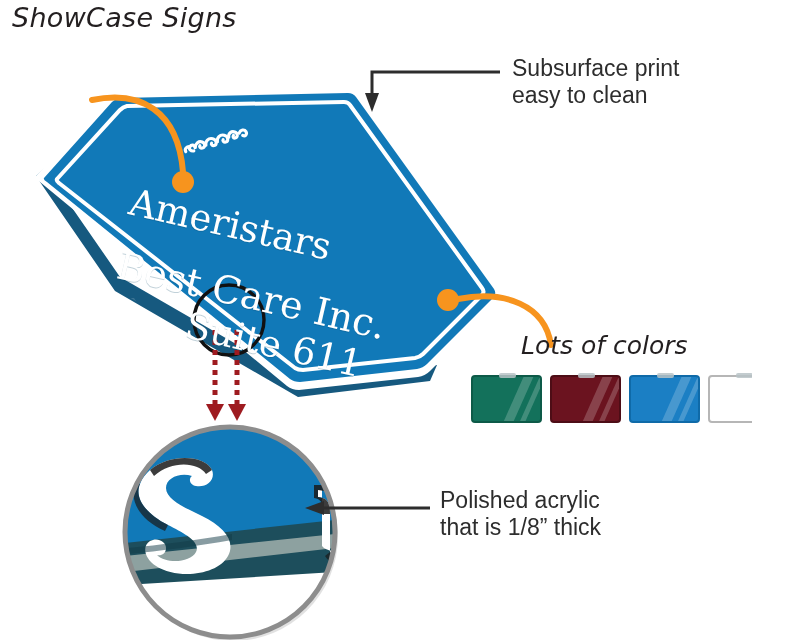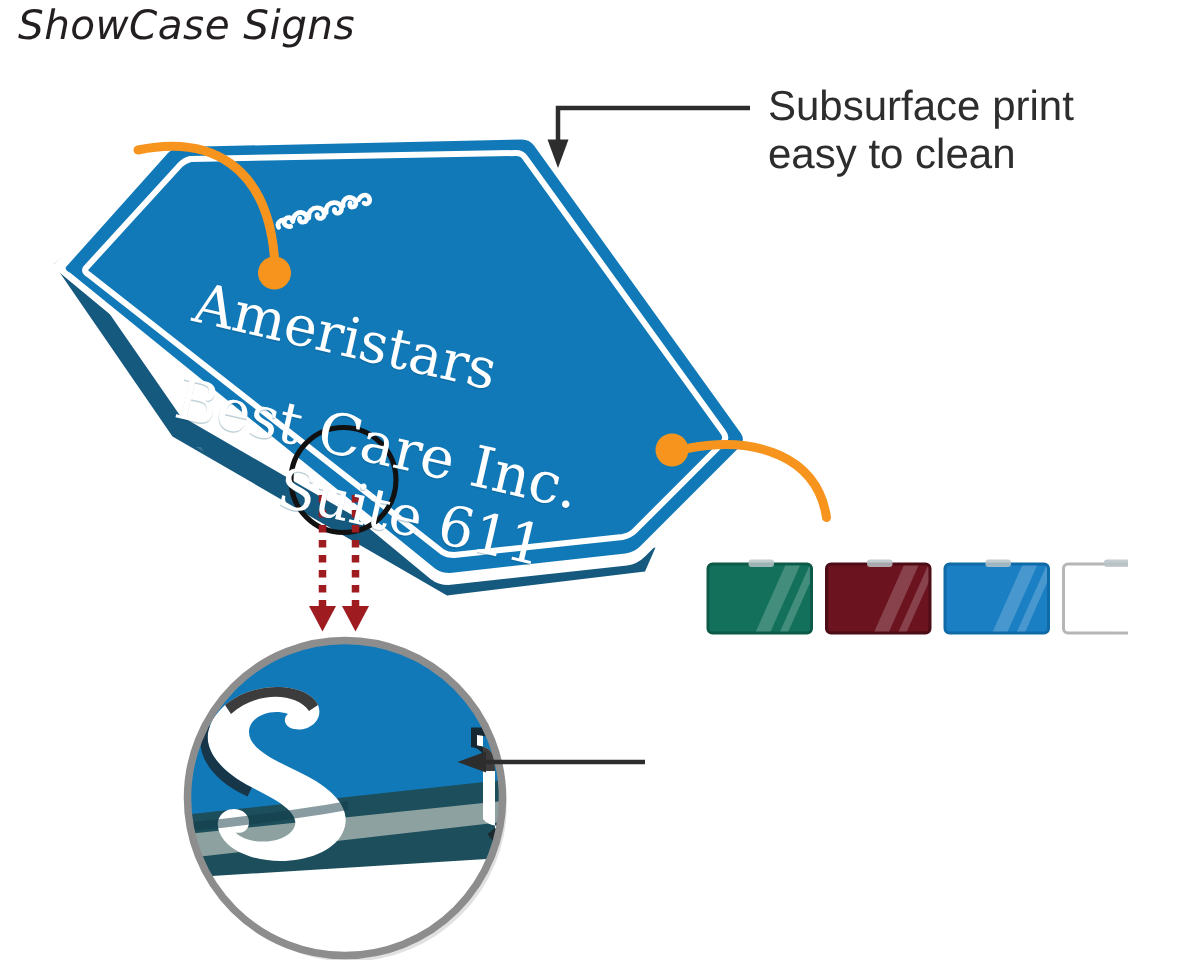--- a/index.html
+++ b/index.html
@@ -26,21 +26,21 @@
     font-size: 27px;
     color: #231f20;
     letter-spacing: 0.3px;
     white-space: nowrap;
   }
 
   
   .callout {
     position: absolute;
     font-family: "Liberation Sans", sans-serif;
-    font-size: 28px;
+    font-size: 23px;
     line-height: 1.16;
     color: #2d2d2d;
     white-space: pre-line;
   }
   #callout-subsurface { left: 512px; top: 55px; }
   #callout-acrylic    { left: 440px; top: 487px; }
 
   .handwrite {
     position: absolute;
     font-family: "DejaVu Sans", sans-serif;
@@ -239,21 +239,24 @@
   <div id="sign-text-layer">
     <div class="signline" id="sign-line-1">Ameristars</div>
     <div class="signline" id="sign-line-2">Best Care Inc.</div>
     <div class="signline" id="sign-line-3">Suite 611</div>
   </div>
 
 
   <div class="callout" id="callout-subsurface">Subsurface print
 easy to clean</div>
 
-
+  <div class="handwrite" id="callout-colors">Lots of colors</div>
+
+  <div class="callout" id="callout-acrylic">Polished acrylic
+that is 1/8” thick</div>
 
   <div id="swatch-row">
       <div class="swatch-wrap">
         <div class="swatch" style="background: rgb(19, 113, 91); border: 2px solid rgb(13, 90, 72);">
           <div class="gloss-a"></div>
           <div class="gloss-b"></div>
         </div>
         <div class="swatch-clip"></div>
       </div>
       <div class="swatch-wrap">

